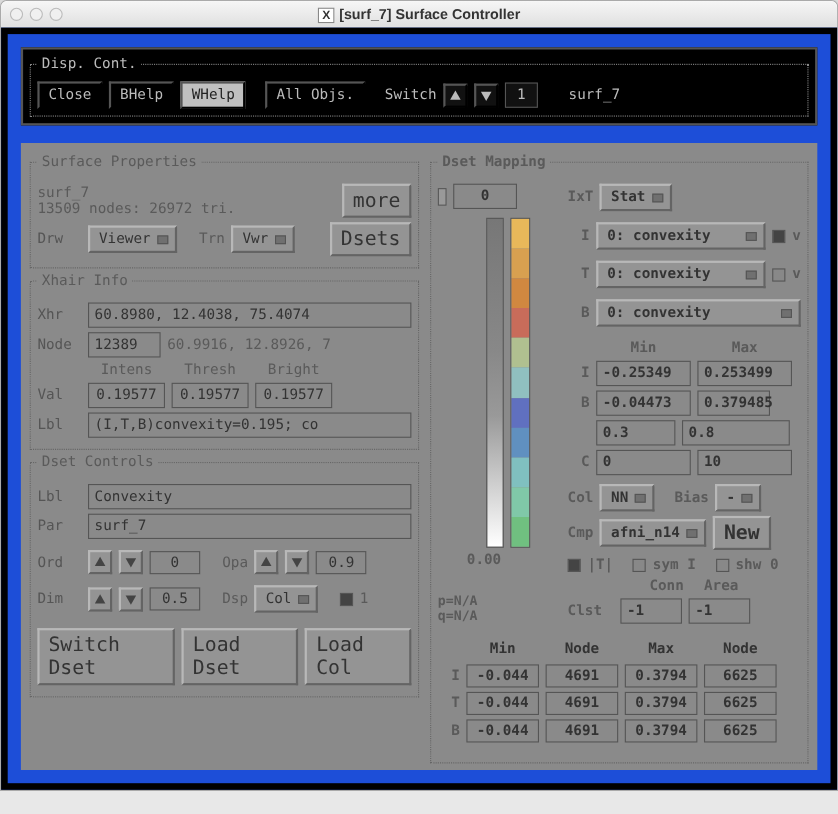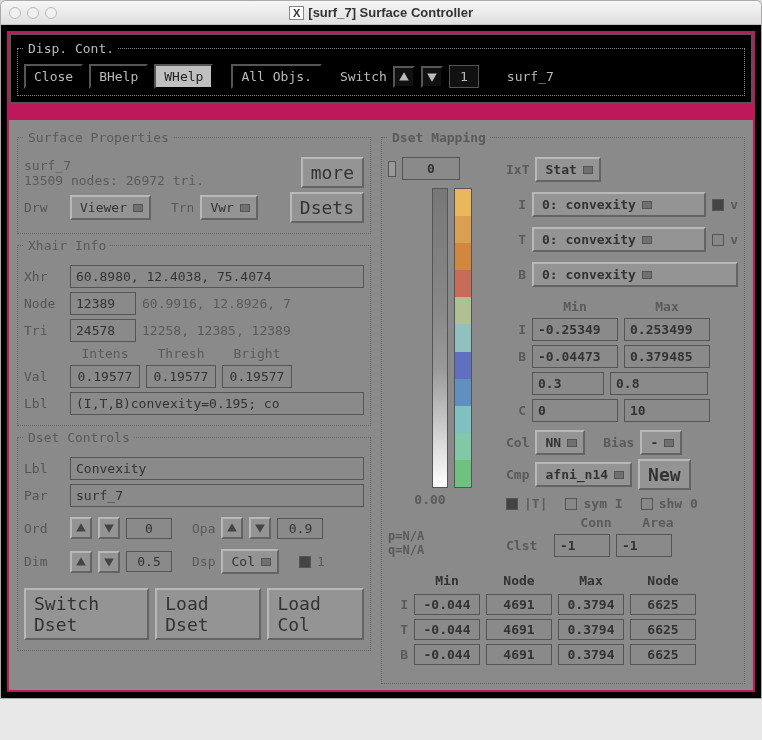--- a/index.html
+++ b/index.html
@@ -48,23 +48,23 @@
 }
 .titletext .x {
   border: 1px solid #888;
   padding: 0 3px;
   margin-right: 4px;
   font-size: 11px;
   font-family: sans-serif;
   background: #fff;
 }
 .content {
-  background: #be185d;
+  background: #1d4ed8;
   border: 6px solid #000;
-  padding: 2px;
+  padding: 12px;
 }
 .black {
   background: #000;
   color: #bbb;
   border: 2px solid #555;
   padding: 6px;
   position: relative;
 }
 .grey-body {
   background: #8a8a8a;
@@ -130,20 +130,21 @@
 }
 .dd {
   border: 2px outset #b8b8b8;
   background: #949494;
   color: #333;
   padding: 3px 6px 3px 8px;
   display: inline-flex;
   align-items: center;
   gap: 6px;
   cursor: pointer;
+  justify-content: space-between;
 }
 .dd .stub {
   width: 10px; height: 8px;
   background: #707070;
   border: 1px solid #555;
 }
 .cols { display: flex; gap: 6px; }
 .leftcol { width: 358px; }
 .rightcol { flex: 1; font-weight: bold; }
 .lbl { display: inline-block; width: 40px; color: #555; }
@@ -255,25 +256,20 @@
             <div class="line">
               <span class="lbl">Xhr</span>
               <span class="field" style="flex:1">60.8980, 12.4038, 75.4074</span>
             </div>
             <div class="line">
               <span class="lbl">Node</span>
               <span class="field" style="width:66px">12389</span>
               <span style="white-space:nowrap;overflow:hidden">60.9916, 12.8926, 7</span>
             </div>
             <div class="line">
-              <span class="lbl">Tri</span>
-              <span class="field" style="width:66px">24578</span>
-              <span>12258, 12385, 12389</span>
-            </div>
-            <div class="line">
               <span class="lbl"></span>
               <span style="width:70px;text-align:center">Intens</span>
               <span style="width:70px;text-align:center">Thresh</span>
               <span style="width:70px;text-align:center">Bright</span>
             </div>
             <div class="line">
               <span class="lbl">Val</span>
               <span class="field" style="width:70px;text-align:center">0.19577</span>
               <span class="field" style="width:70px;text-align:center">0.19577</span>
               <span class="field" style="width:70px;text-align:center">0.19577</span>
@@ -429,21 +425,21 @@
                   <span style="width:86px;text-align:center">Max</span>
                 </div>
                 <div class="line">
                   <span class="stats-lbl">I</span>
                   <span class="field" style="width:86px">-0.25349</span>
                   <span class="field" style="width:86px">0.253499</span>
                 </div>
                 <div class="line">
                   <span class="stats-lbl">B</span>
                   <span class="field" style="width:86px">-0.04473</span>
-                  <span class="field" style="width:86px">0.379485</span>
+                  <span class="field" style="width:66px">0.379485</span>
                 </div>
                 <div class="line">
                   <span class="stats-lbl"></span>
                   <span class="field" style="width:72px">0.3</span>
                   <span class="field" style="width:98px">0.8</span>
                 </div>
                 <div class="line">
                   <span class="stats-lbl">C</span>
                   <span class="field" style="width:86px">0</span>
                   <span class="field" style="width:86px">10</span>
@@ -475,21 +471,21 @@
                   <span style="width:6px"></span>
                   <span class="cb"></span>
                   <span>sym I</span>
                   <span style="width:6px"></span>
                   <span class="cb"></span>
                   <span>shw 0</span>
                 </div>
                 <div class="line">
                   <span style="width:56px"></span>
                   <span style="width:56px;text-align:center">Conn</span>
-                  <span style="width:56px;text-align:center">Area</span>
+                  <span style="width:56px;">Area</span>
                 </div>
                 <div class="line">
                   <span style="width:42px">Clst</span>
                   <span class="field" style="width:56px">-1</span>
                   <span class="field" style="width:56px">-1</span>
                 </div>
               </div>
             </div>
 
             <div style="margin-top:10px">

